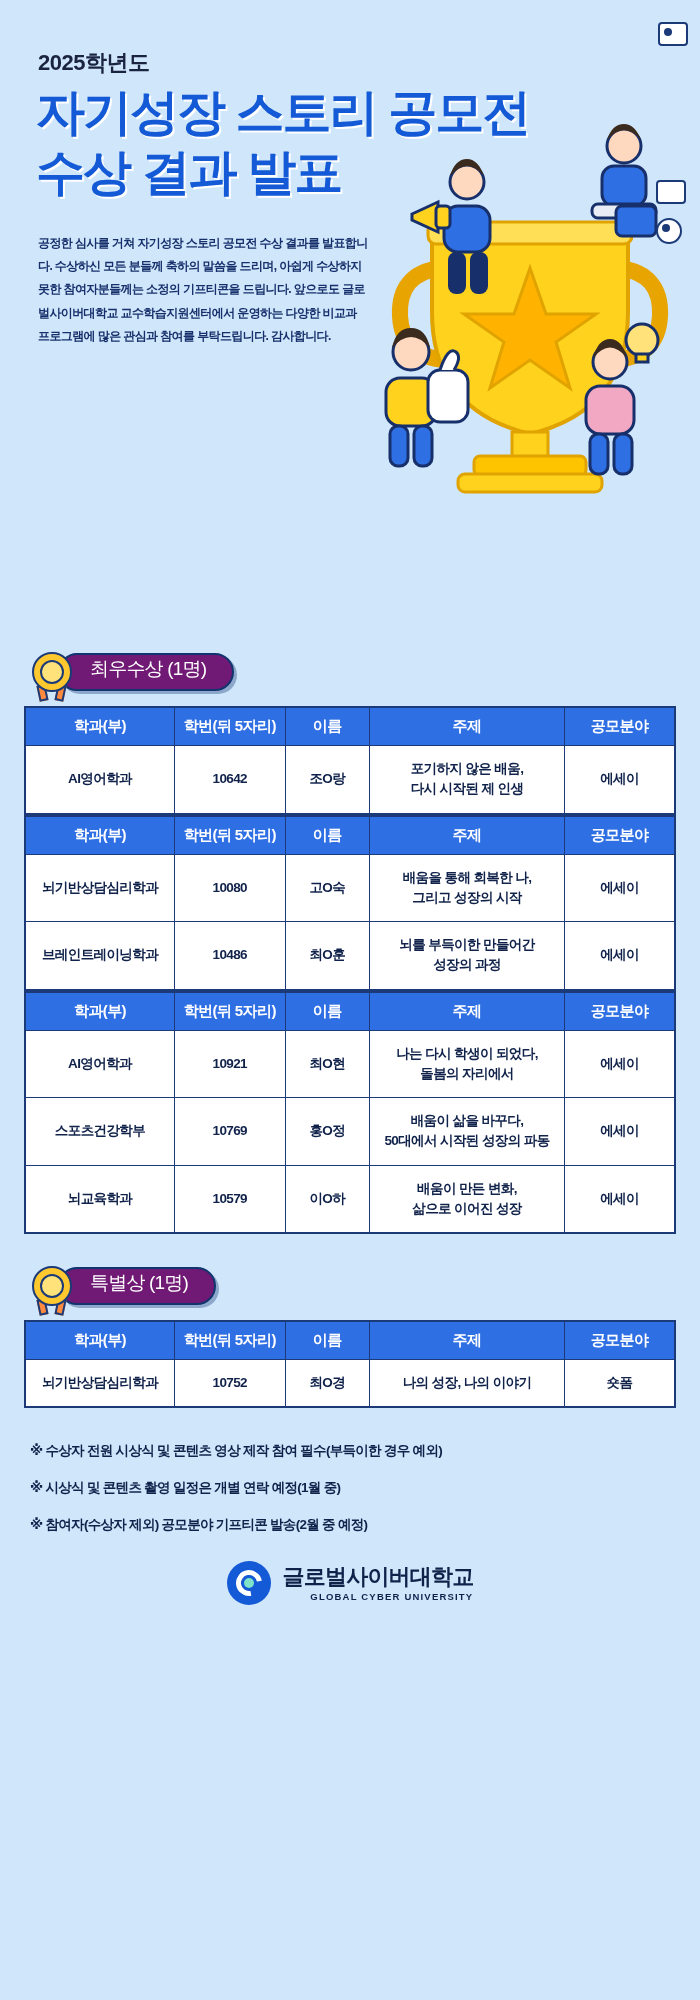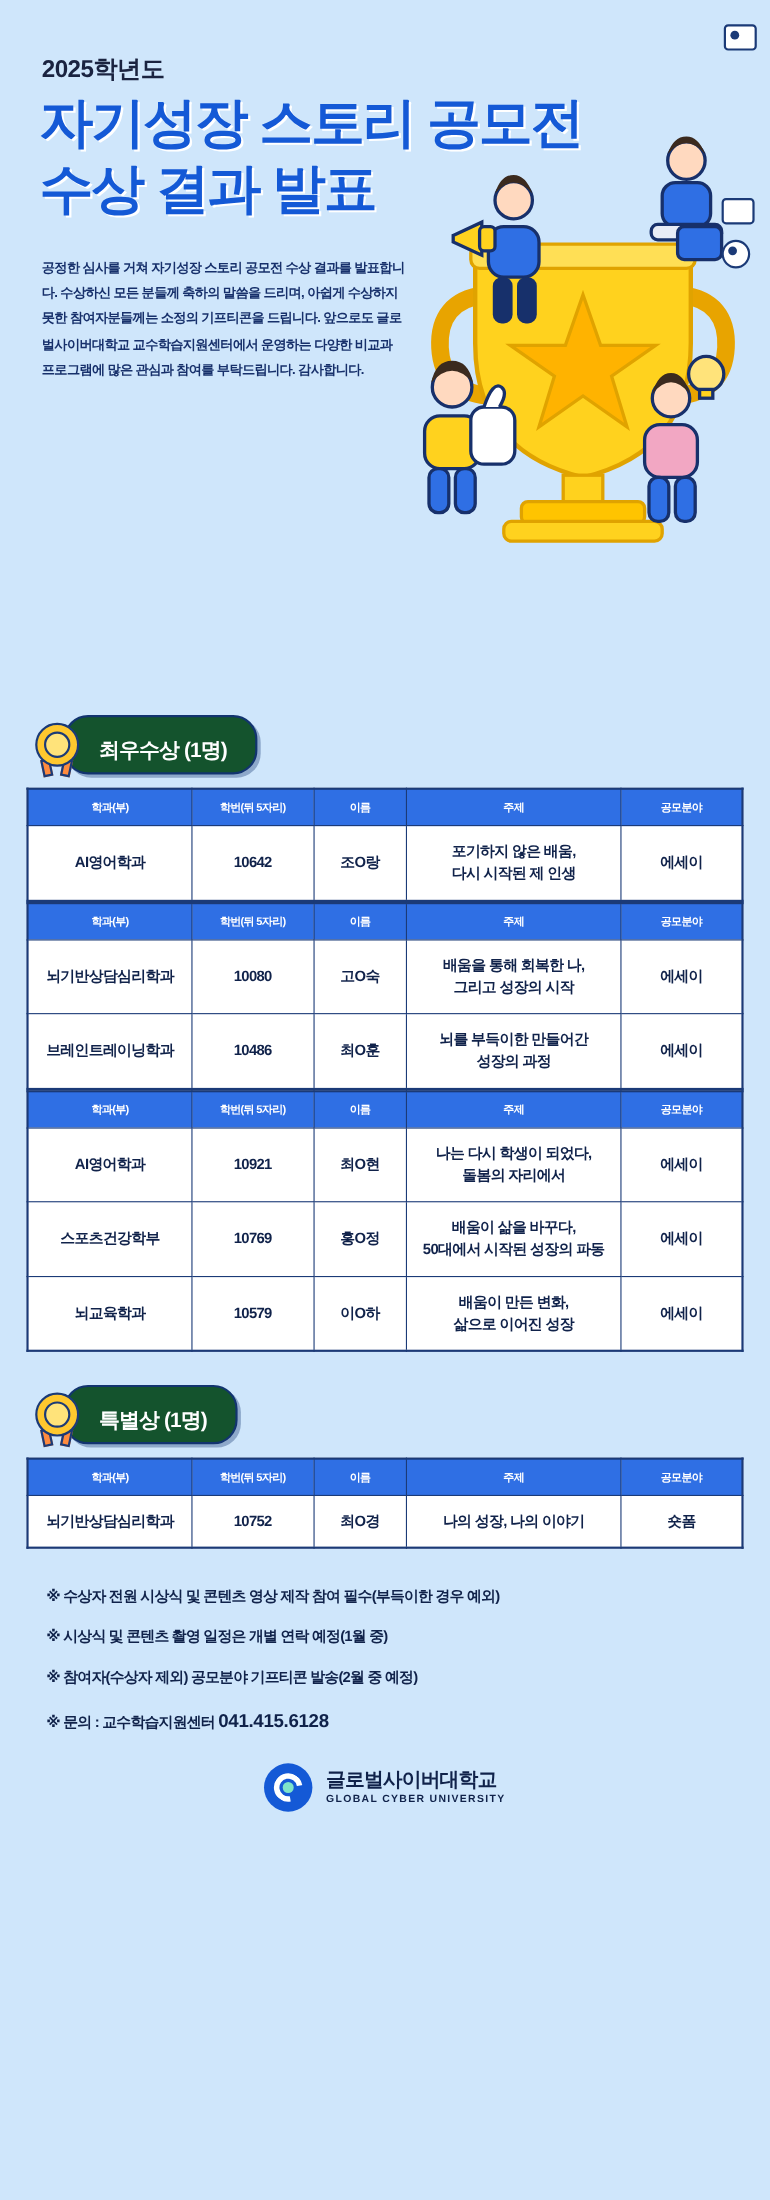--- a/index.html
+++ b/index.html
@@ -104,42 +104,42 @@
   .rosette .ribbon-l, .rosette .ribbon-r {
     position: absolute; bottom: -7px;
     width: 9px; height: 16px;
     background: #ff8a3d;
     border: 2px solid #1b3a77;
   }
   .rosette .ribbon-l { left: 8px; transform: rotate(-12deg); }
   .rosette .ribbon-r { left: 26px; transform: rotate(12deg); }
   .badge-pill {
     margin-left: -16px;
-    padding: 17px 26px 7px 30px;
-    background: #14532d;
+    padding: 1px 26px 7px 30px;
+    background: #701a75;
     border: 2.5px solid #12346f;
     border-radius: 22px;
     color: #ffffff;
     font-size: 19px;
-    font-weight: 700;
+    font-weight: 400;
     letter-spacing: -0.8px;
     box-shadow: 3px 3px 0 rgba(18,52,111,0.35);
   }
   
   table.awards {
     width: 100%;
     border-collapse: collapse;
     background: #ffffff;
     border: 2px solid #1b3a77;
     table-layout: fixed;
   }
   table.awards th {
     background: #2f6fe4;
     color: #ffffff;
-    font-size: 10px;
+    font-size: 15px;
     font-weight: 700;
     padding: 9px 4px;
     border: 1px solid #1b3a77;
     letter-spacing: -0.6px;
     margin-left: 32px;
   }
   table.awards td {
     font-size: 13.5px;
     color: #10224a;
     text-align: center;
@@ -156,21 +156,20 @@
   col.c-field { width: 17%; }
   
   .notes { margin: 34px 30px 0 30px; }
   .note {
     font-size: 13.5px;
     color: #10224a;
     font-weight: 700;
     letter-spacing: -0.7px;
     margin-bottom: 18px;
     line-height: 1.4;
-    margin-left: 12px;
   }
   .note .tel { font-size: 17px; font-weight: 800; letter-spacing: -0.3px; }
   
   .footer {
     margin-top: 26px;
     padding-bottom: 34px;
     display: flex;
     align-items: center;
     justify-content: center;
     gap: 12px;
@@ -190,21 +189,21 @@
     border-right-color: transparent;
     border-radius: 50%;
     transform: rotate(35deg);
   }
   .logo-mark .dot {
     position: absolute; left: 17px; top: 17px;
     width: 10px; height: 10px; border-radius: 50%;
     background: #7ee3c9;
   }
   .logo-text .kr {
-    font-size: 18px; font-weight: 800; color: #10224a; letter-spacing: -0.8px;
+    font-size: 22px; font-weight: 800; color: #10224a; letter-spacing: -0.8px;
     line-height: 1.2;
   }
   .logo-text .en {
     font-size: 9.5px; font-weight: 700; color: #10224a; letter-spacing: 1.2px; text-align: right;
   }
 </style>
 </head>
 <body>
 
 <div class="poster">
@@ -440,24 +439,20 @@
             </tr>
           </tbody>
         </table>
       </div>
     </div>
 
   <div class="notes">
     <div class="note">※ 수상자 전원 시상식 및 콘텐츠 영상 제작 참여 필수(부득이한 경우 예외)</div>
     <div class="note">※ 시상식 및 콘텐츠 촬영 일정은 개별 연락 예정(1월 중)</div>
     <div class="note">※ 참여자(수상자 제외) 공모분야 기프티콘 발송(2월 중 예정)</div>
-    <div class="note">
-      <span>※ 문의 : 교수학습지원센터</span>
-      <span class="tel">041.415.6128</span>
-    </div>
   </div>
 
   <div class="footer">
     <div class="logo-mark">
       <span class="swirl"></span>
         <span class="dot"></span>
     </div>
     <div class="logo-text">
       <div class="kr">글로벌사이버대학교</div>
       <div class="en">GLOBAL CYBER UNIVERSITY</div>

